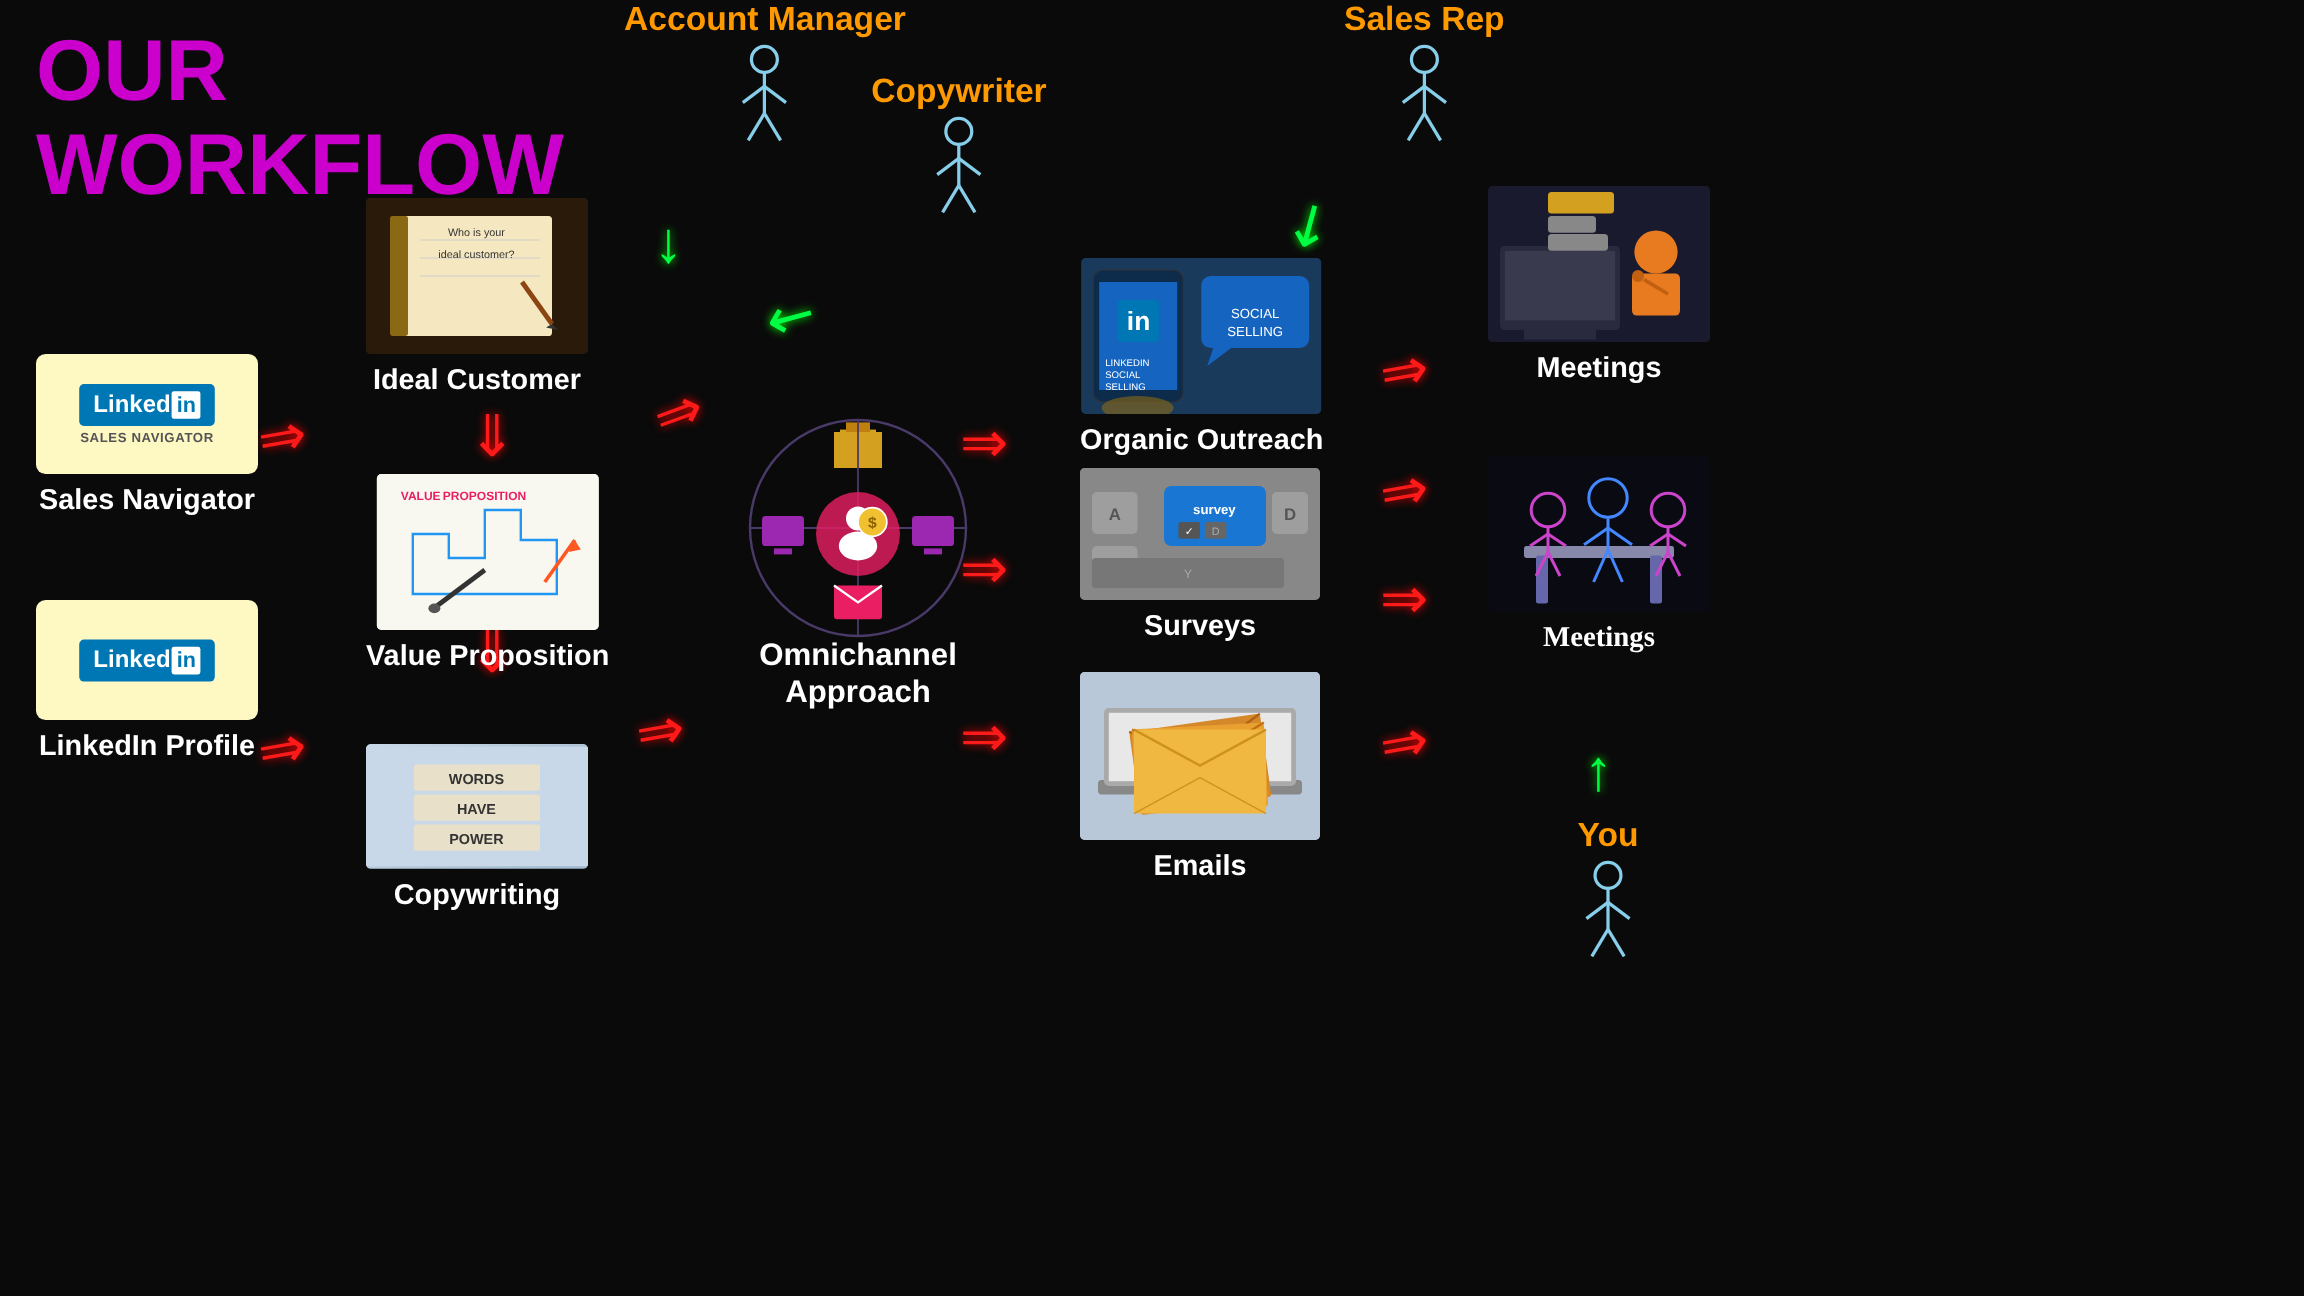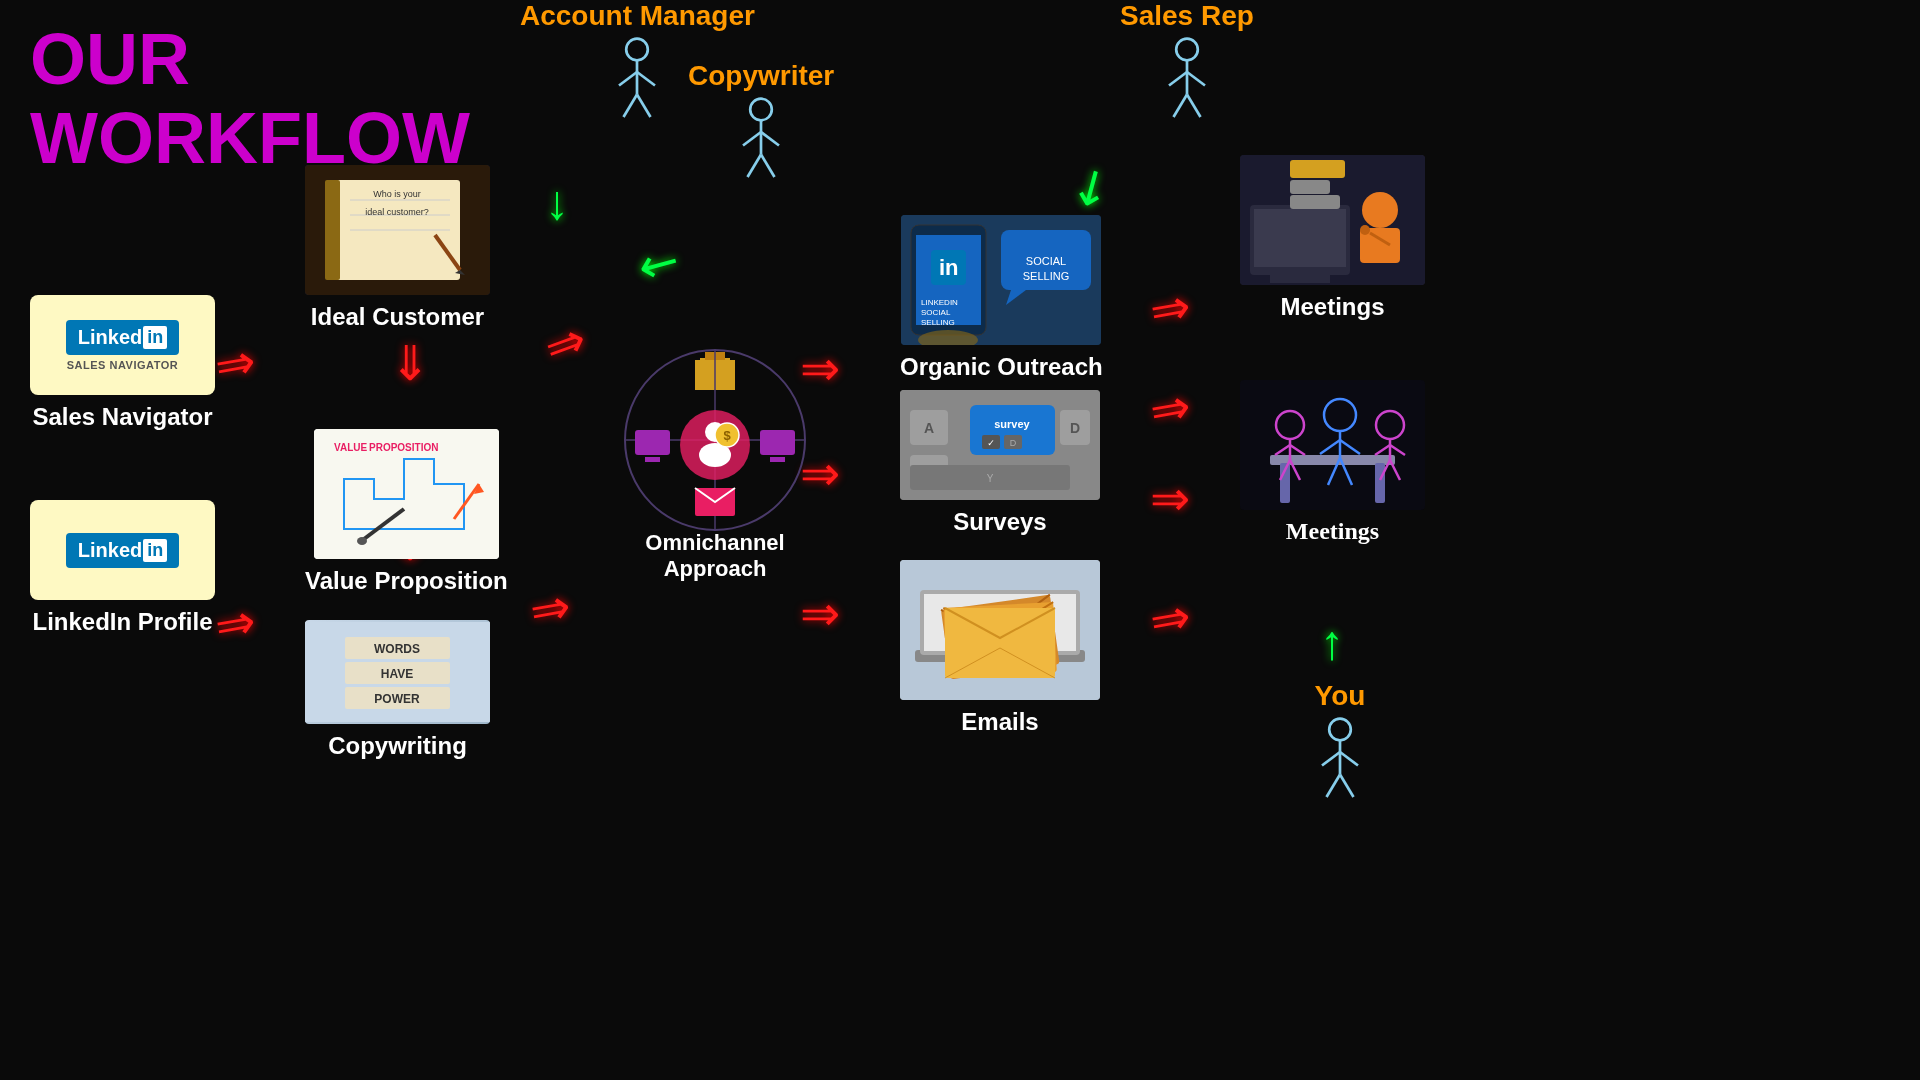--- a/index.html
+++ b/index.html
@@ -97,21 +97,20 @@
 
     
     .img-ideal {
       background: linear-gradient(135deg, #2a2a40 0%, #1a1a2e 100%);
       position: relative;
       overflow: hidden;
     }
     .img-value {
       background: linear-gradient(135deg, #fff 0%, #f0f0f0 100%);
       position: relative;
-      margin-top: 34px;
     }
     .img-copy {
       background: linear-gradient(135deg, #c8d8e8 0%, #a0b8cc 100%);
       position: relative;
     }
     .img-organic {
       background: linear-gradient(135deg, #1a3a5c 0%, #0d2b4a 100%);
       position: relative;
     }
     .img-survey {
@@ -145,21 +144,21 @@
     <svg class="stick-figure" viewBox="0 0 60 100">
       <circle cx="30" cy="15" r="12" fill="none" stroke="#87ceeb" stroke-width="3"></circle>
       <line x1="30" y1="27" x2="30" y2="65" stroke="#87ceeb" stroke-width="3"></line>
       <line x1="30" y1="40" x2="10" y2="55" stroke="#87ceeb" stroke-width="3"></line>
       <line x1="30" y1="40" x2="50" y2="55" stroke="#87ceeb" stroke-width="3"></line>
       <line x1="30" y1="65" x2="15" y2="90" stroke="#87ceeb" stroke-width="3"></line>
       <line x1="30" y1="65" x2="45" y2="90" stroke="#87ceeb" stroke-width="3"></line>
     </svg>
   </div>
 
-  <div class="person" style="left:688px; top:60px;">
+  <div class="person" style="left:726px; top:60px;">
     <div class="person-label" style="color:#ff9900;">Copywriter</div>
     <svg class="stick-figure" viewBox="0 0 60 100">
       <circle cx="30" cy="15" r="12" fill="none" stroke="#87ceeb" stroke-width="3"></circle>
       <line x1="30" y1="27" x2="30" y2="65" stroke="#87ceeb" stroke-width="3"></line>
       <line x1="30" y1="40" x2="10" y2="55" stroke="#87ceeb" stroke-width="3"></line>
       <line x1="30" y1="40" x2="50" y2="55" stroke="#87ceeb" stroke-width="3"></line>
       <line x1="30" y1="65" x2="15" y2="90" stroke="#87ceeb" stroke-width="3"></line>
       <line x1="30" y1="65" x2="45" y2="90" stroke="#87ceeb" stroke-width="3"></line>
     </svg>
   </div>
@@ -327,21 +326,21 @@
 
       <rect x="20" y="90" width="35" height="25" fill="#9c27b0" rx="3"></rect>
       <rect x="30" y="117" width="15" height="5" fill="#9c27b0"></rect>
 
       <rect x="145" y="90" width="35" height="25" fill="#9c27b0" rx="3"></rect>
       <rect x="155" y="117" width="15" height="5" fill="#9c27b0"></rect>
 
       <rect x="80" y="148" width="40" height="28" fill="#e91e63" rx="2"></rect>
       <polyline points="80,148 100,162 120,148" fill="none" stroke="white" stroke-width="2"></polyline>
     </svg>
-    <div class="card-label" style="color:white; font-size:22px; margin-top:-10px; text-align:center;">Omnichannel<br>Approach</div>
+    <div class="card-label" style="color:white; font-size:26px; margin-top:-10px; text-align:center;">Omnichannel<br>Approach</div>
   </div>
 
   <div class="card" style="left:900px; top:215px;">
     <div class="card-img img-organic" style="width:200px; height:130px;">
       <svg width="200" height="130" viewBox="0 0 200 130">
         <rect width="200" height="130" fill="#1a3a5c"></rect>
 
         <rect x="10" y="10" width="75" height="110" fill="#0d2b4a" rx="8" stroke="#333" stroke-width="1"></rect>
         <rect x="15" y="20" width="65" height="90" fill="#1565c0"></rect>
 

